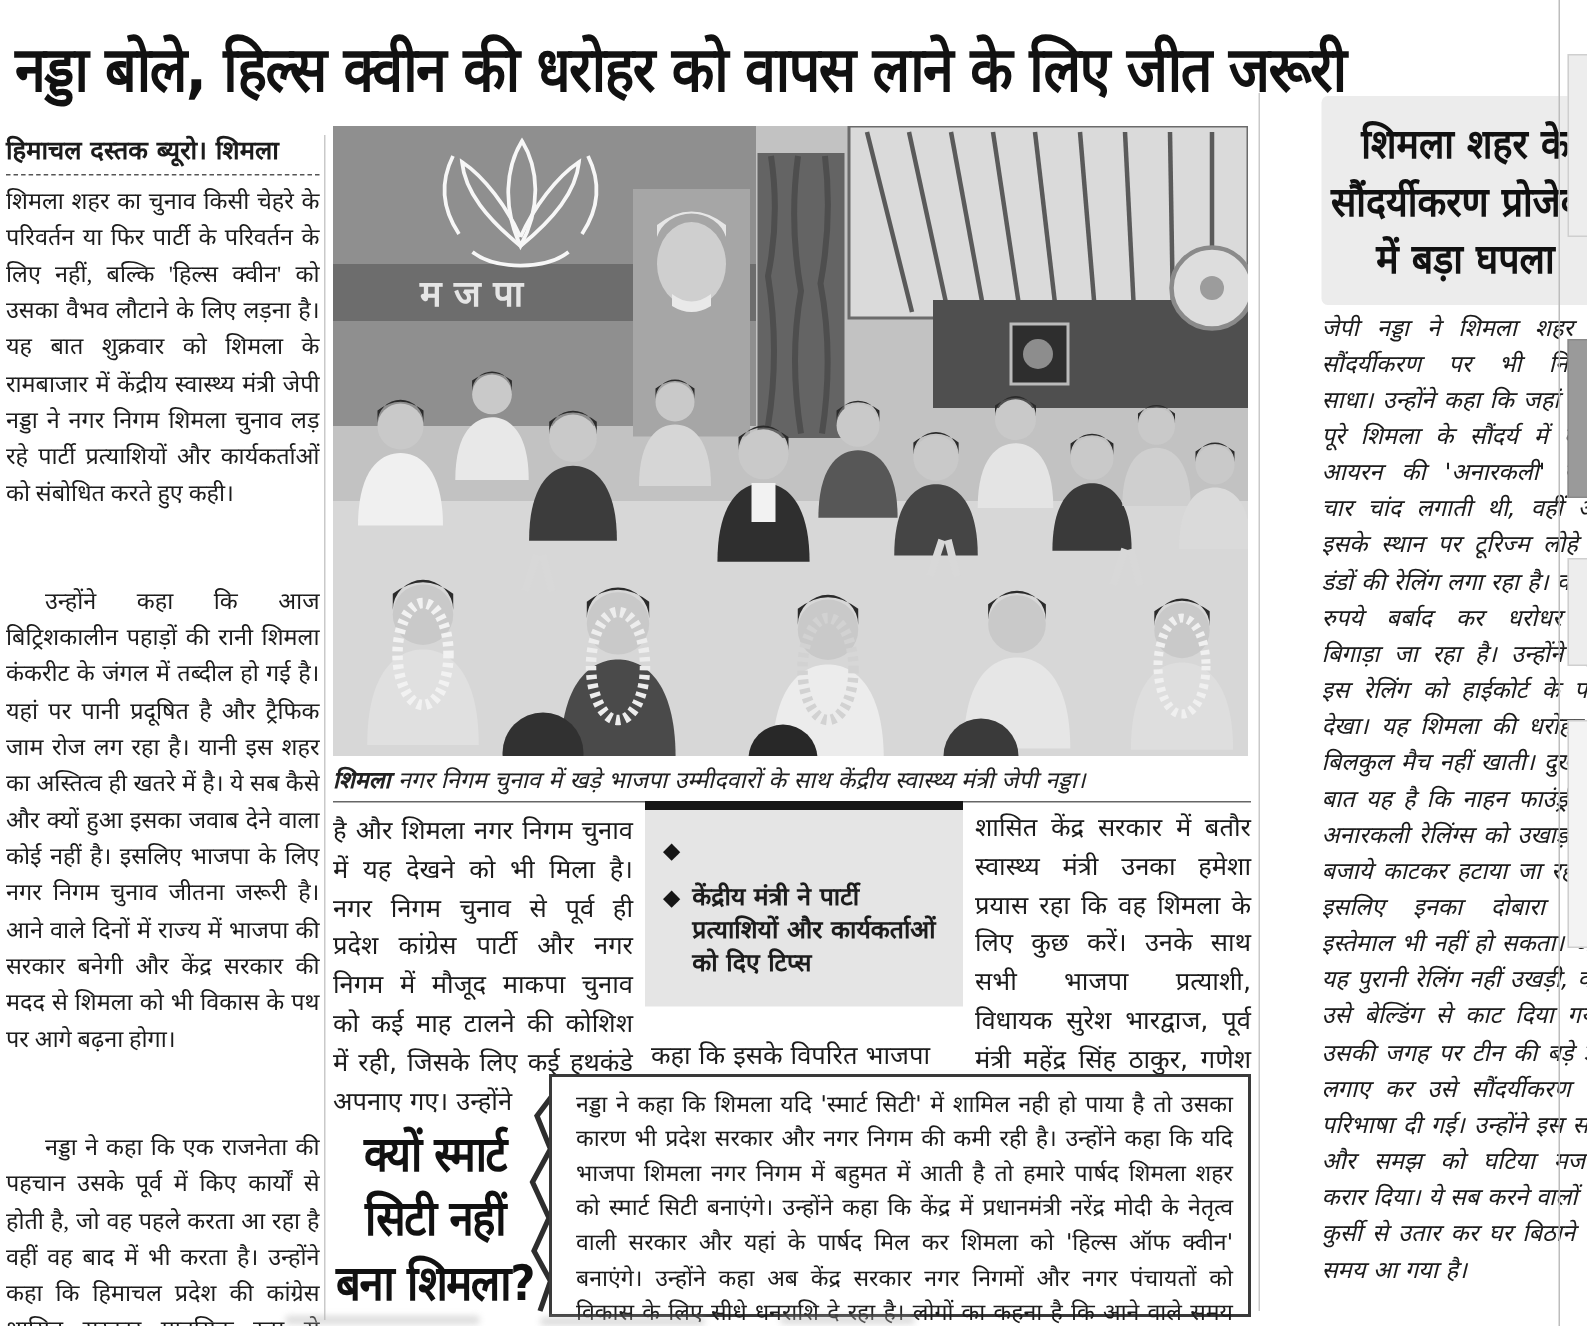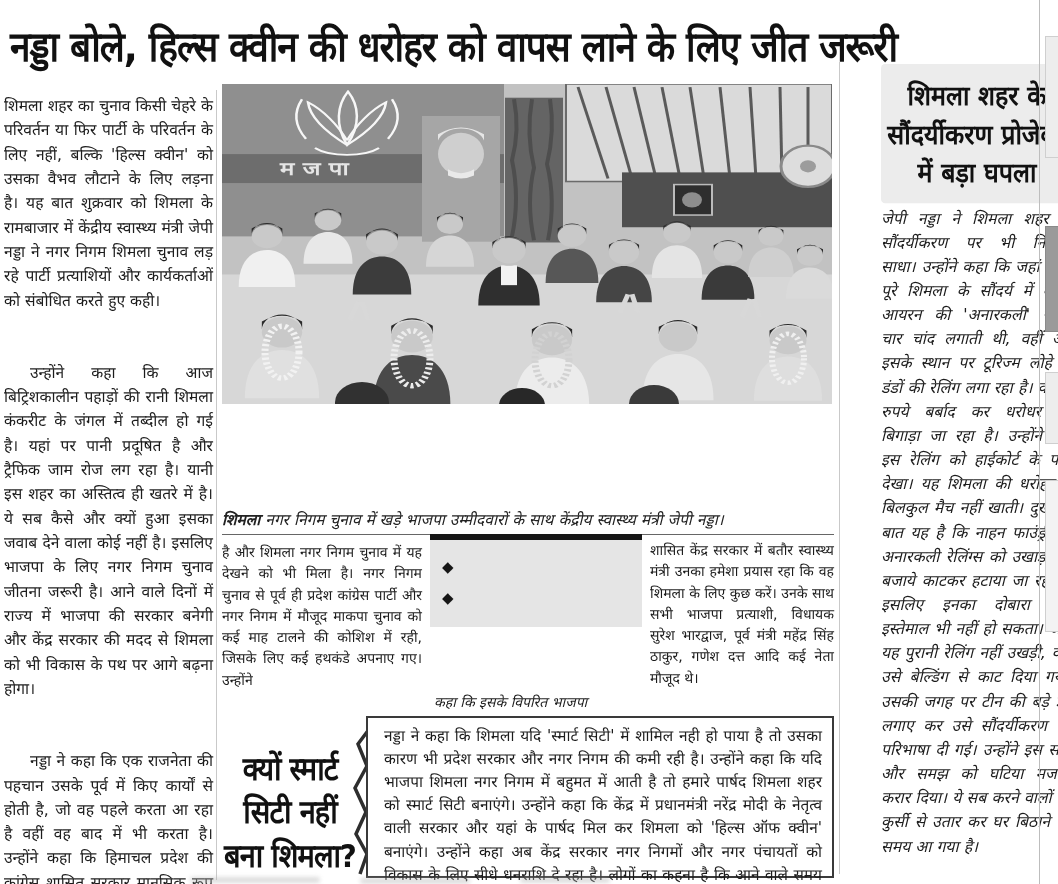--- a/index.html
+++ b/index.html
@@ -14,38 +14,38 @@
     font-size:37px;font-weight:700;letter-spacing:-1px;white-space:nowrap;
     transform:scaleY(1.12);transform-origin:top left;color:#111;
   }
   
   .left-col{position:absolute;left:4px;top:88px;width:209px;}
   .byline{
     font-size:17px;font-weight:700;padding-bottom:5px;margin-bottom:4px;
     border-bottom:1px dashed #555;
   }
   .body-text{font-size:15.6px;line-height:1.56;text-align:justify;}
-  .left-col p{margin:6px 0 0 0;}
+  .left-col p{margin:6px 0 0 0;font-family:Liberation Serif, serif;}
   .left-col p.ind{text-indent:26px;margin-top:48px;}
   
   .vrule{position:absolute;width:1px;background:#c9c9c9;}
   
-  .photo{position:absolute;left:222px;top:84px;width:610px;height:320px;background:#bfbfbf;}
+  .photo{position:absolute;left:222px;top:84px;width:610px;height:420px;background:#bfbfbf;}
   .photo svg{display:block;width:100%;height:100%;}
   .caption{
     position:absolute;left:222px;top:508px;width:612px;
     font-size:15.5px;font-style:italic;color:#222;
     border-bottom:1px solid #666;padding-bottom:4px;white-space:nowrap;overflow:hidden;
   }
   .caption .lead{font-weight:700;}
   
-  .mcol{position:absolute;font-size:14px;line-height:1.52;text-align:justify;}
+  .mcol{position:absolute;font-size:17px;line-height:1.52;text-align:justify;}
   .mcol1{left:222px;top:542px;width:200px;}
   .mcol3{left:650px;top:540px;width:184px;}
-  .mcol2-tail{left:434px;top:692px;width:206px;text-align:justify;font-style:italic;}
+  .mcol2-tail{left:434px;top:692px;width:206px;text-align:justify;}
   .hl-box{
     position:absolute;left:430px;top:534px;width:212px;
     background:#e5e5e5;border-top:6px solid #161616;padding:8px 12px 10px 12px;box-sizing:border-box;
   }
   .hl-item{display:flex;gap:8px;margin:8px 0;font-size:16.5px;font-weight:700;line-height:1.35;}
   .hl-item .dia{color:#161616;font-size:15px;line-height:1.5;}
   
   .sc-title{
     position:absolute;left:222px;top:748px;width:136px;text-align:center;
     font-size:29px;font-weight:700;line-height:1.32;color:#111;
@@ -76,20 +76,21 @@
 </style>
 </head>
 <body>
 
 <div class="headline">नड्डा बोले, हिल्स क्वीन की धरोहर को वापस लाने के लिए जीत जरूरी</div>
 
 <div class="vrule" style="left:216px;top:90px;height:790px;"></div>
 <div class="vrule" style="left:839px;top:62px;height:812px;"></div>
 
 <div class="left-col">
+  <div class="byline">हिमाचल दस्तक ब्यूरो। शिमला</div>
   <div class="body-text">
     <p>शिमला शहर का चुनाव किसी चेहरे के परिवर्तन या फिर पार्टी के परिवर्तन के लिए नहीं, बल्कि 'हिल्स क्वीन' को उसका वैभव लौटाने के लिए लड़ना है। यह बात शुक्रवार को शिमला के रामबाजार में केंद्रीय स्वास्थ्य मंत्री जेपी नड्डा ने नगर निगम शिमला चुनाव लड़ रहे पार्टी प्रत्याशियों और कार्यकर्ताओं को संबोधित करते हुए कही।</p>
     <p class="ind">उन्होंने कहा कि आज बिट्रिशकालीन पहाड़ों की रानी शिमला कंकरीट के जंगल में तब्दील हो गई है। यहां पर पानी प्रदूषित है और ट्रैफिक जाम रोज लग रहा है। यानी इस शहर का अस्तित्व ही खतरे में है। ये सब कैसे और क्यों हुआ इसका जवाब देने वाला कोई नहीं है। इसलिए भाजपा के लिए नगर निगम चुनाव जीतना जरूरी है। आने वाले दिनों में राज्य में भाजपा की सरकार बनेगी और केंद्र सरकार की मदद से शिमला को भी विकास के पथ पर आगे बढ़ना होगा।</p>
     <p class="ind">नड्डा ने कहा कि एक राजनेता की पहचान उसके पूर्व में किए कार्यों से होती है, जो वह पहले करता आ रहा है वहीं वह बाद में भी करता है। उन्होंने कहा कि हिमाचल प्रदेश की कांग्रेस शासित सरकार मानसिक रूप से बैंकक्रप्ट हो गई है। यह किसी भी सवाल का जवाब नहीं दे सकती</p>
   </div>
 </div>
 
 <div class="photo">
   <svg viewBox="0 0 610 420" preserveAspectRatio="none">
     <defs>
@@ -198,20 +199,21 @@
 </div>
 
 <div class="mcol mcol1">है और शिमला नगर निगम चुनाव में यह देखने को भी मिला है। नगर निगम चुनाव से पूर्व ही प्रदेश कांग्रेस पार्टी और नगर निगम में मौजूद माकपा चुनाव को कई माह टालने की कोशिश में रही, जिसके लिए कई हथकंडे अपनाए गए। उन्होंने</div>
 
 <div class="hl-box">
   <div class="hl-item">
     <span class="dia">◆</span>
   </div>
   <div class="hl-item">
     <span class="dia">◆</span>
+    <span>केंद्रीय मंत्री ने पार्टी प्रत्याशियों और कार्यकर्ताओं को दिए टिप्स</span>
   </div>
 </div>
 <div class="mcol mcol2-tail">कहा कि इसके विपरित भाजपा</div>
 
 <div class="mcol mcol3">शासित केंद्र सरकार में बतौर स्वास्थ्य मंत्री उनका हमेशा प्रयास रहा कि वह शिमला के लिए कुछ करें। उनके साथ सभी भाजपा प्रत्याशी, विधायक सुरेश भारद्वाज, पूर्व मंत्री महेंद्र सिंह ठाकुर, गणेश दत्त आदि कई नेता मौजूद थे।</div>
 
 <div class="sc-title">
   <div>क्यों स्मार्ट</div>
   <div>सिटी नहीं</div>
   <div>बना शिमला?</div>

